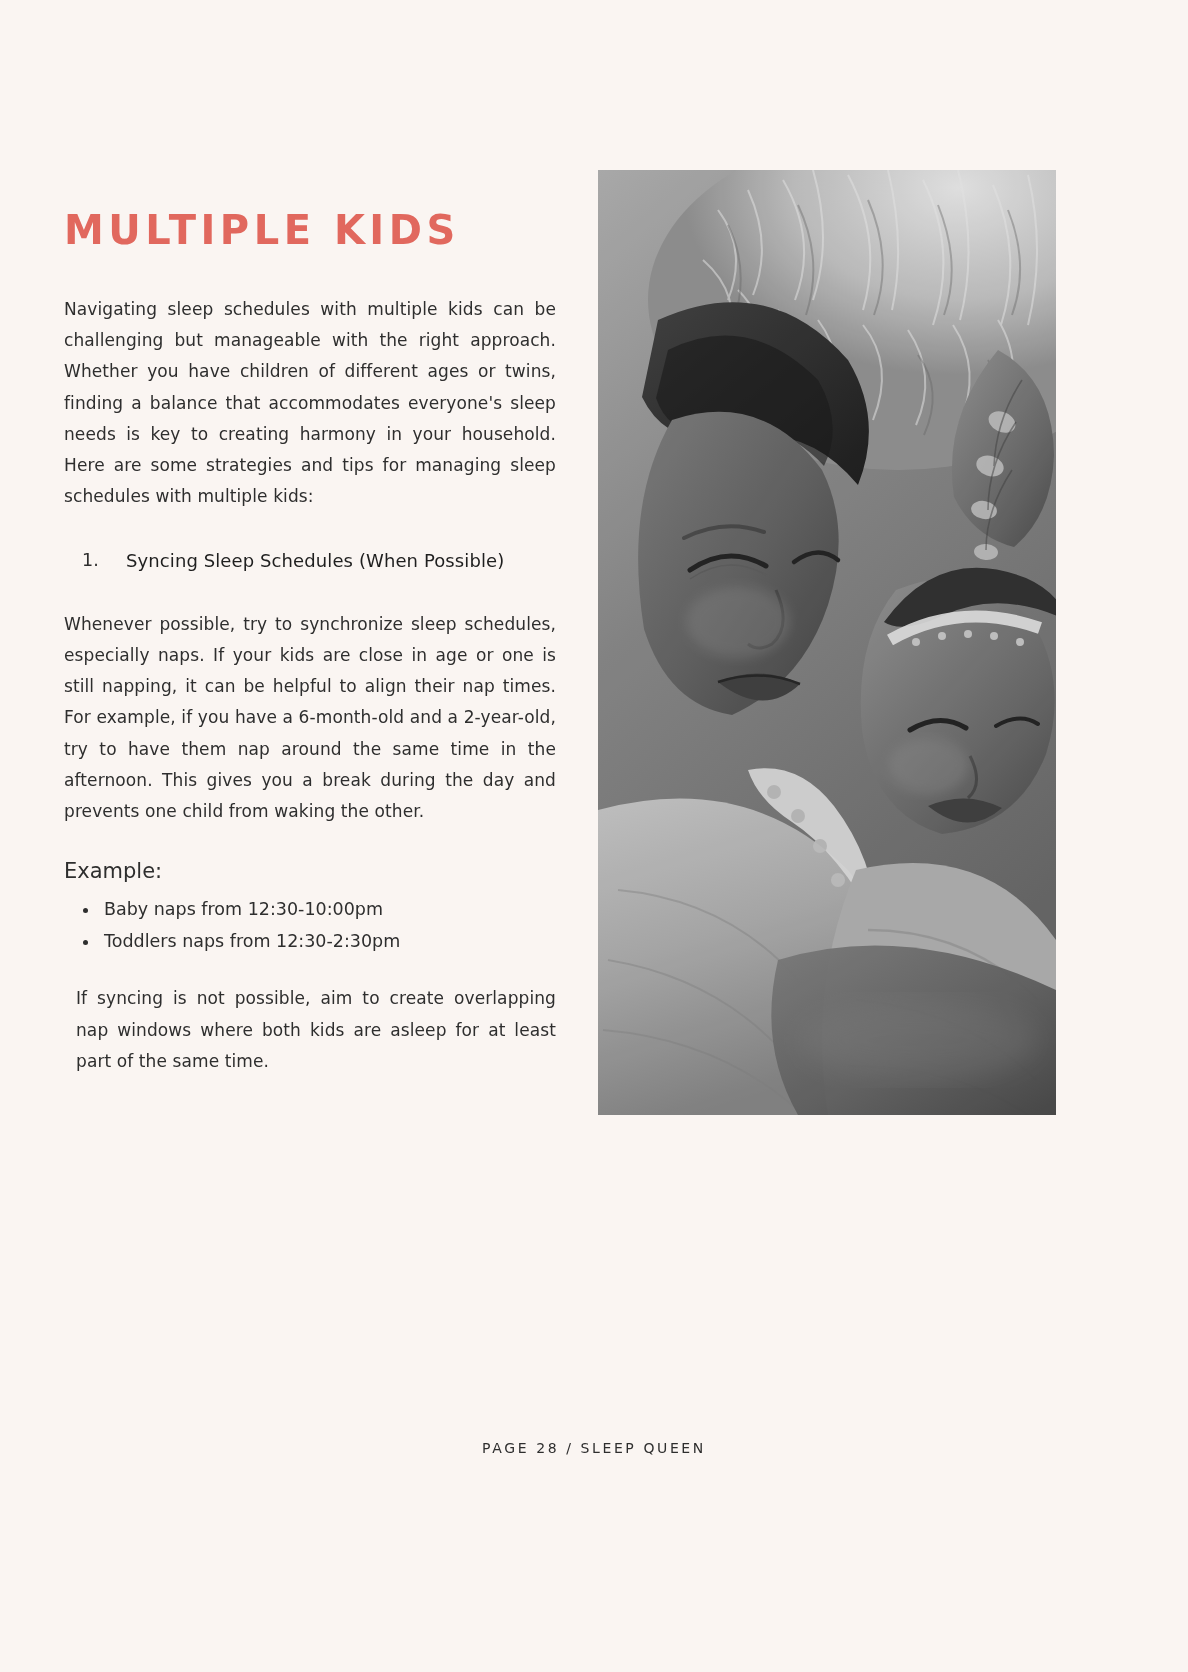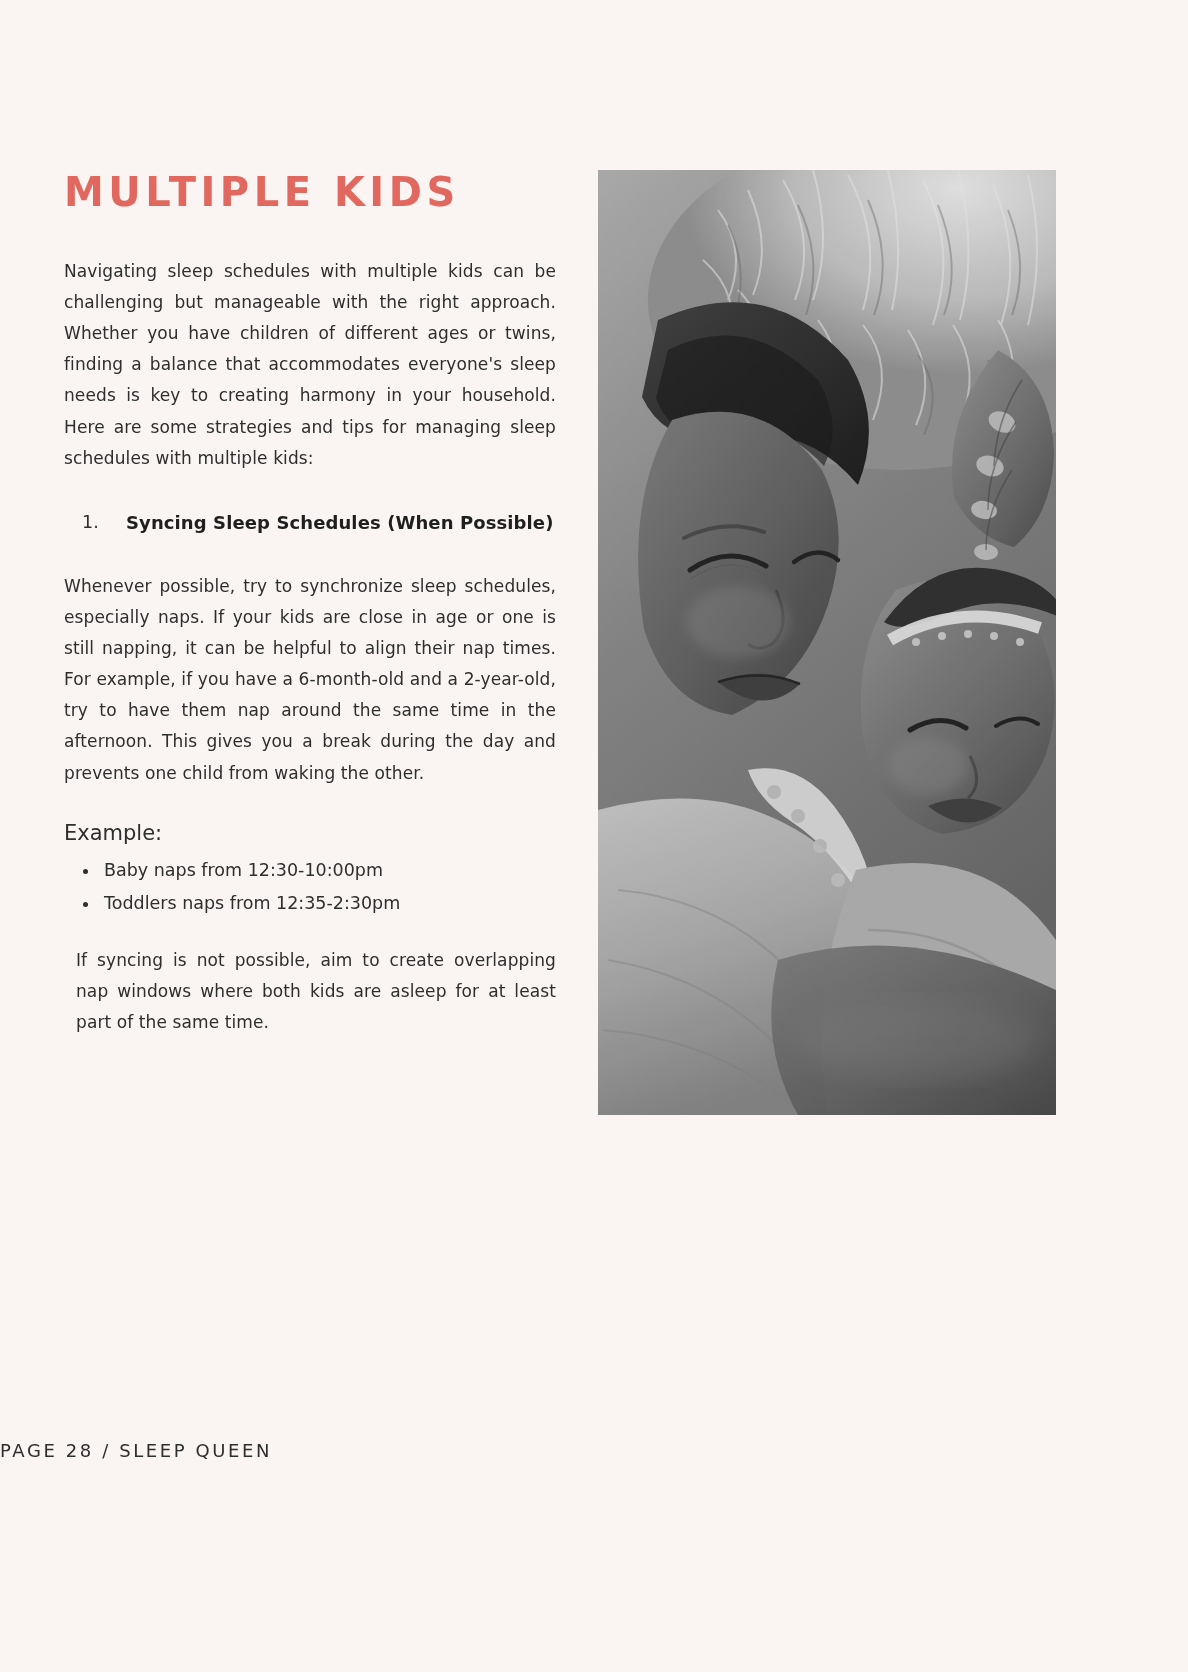--- a/index.html
+++ b/index.html
@@ -20,20 +20,21 @@
     height: 1672px;
     background: #faf5f2;
   }
   .content {
     position: absolute;
     left: 64px;
     top: 170px;
     width: 1060px;
     display: flex;
     gap: 42px;
+    align-items: center;
   }
   .col-left {
     width: 492px;
     flex: 0 0 492px;
   }
   .col-right {
     width: 458px;
     flex: 0 0 458px;
   }
   .title {
@@ -66,21 +67,21 @@
     width: 44px;
     flex: 0 0 44px;
     font-size: 17.5px;
     line-height: 1.6;
     font-weight: normal;
     color: #2e2e2e;
   }
   .numbered .heading {
     font-size: 18px;
     line-height: 1.62;
-    font-weight: bold;
+    font-weight: normal;
     text-align: justify;
     color: #1f1f1f;
     flex: 1;
     letter-spacing: 0.1px;
   }
   .example-label {
     font-size: 21px;
     line-height: 1.8;
     margin: 0 0 2px 0;
     color: #2e2e2e;
@@ -107,22 +108,22 @@
   .photo svg {
     display: block;
     width: 100%;
     height: 100%;
   }
   .footer {
     position: absolute;
     left: 0;
     right: 0;
     top: 1440px;
-    text-align: left;
-    font-size: 18px;
+    text-align: center;
+    font-size: 14px;
     letter-spacing: 2.6px;
     color: #2e2e2e;
   }
 </style>
 </head>
 <body>
 
 <div class="page">
 
   <div class="content">
@@ -137,21 +138,21 @@
         <div class="num">1.</div>
         <div class="heading">Syncing Sleep Schedules (When Possible)</div>
       </div>
 
       <p class="body-text">Whenever possible, try to synchronize sleep schedules, especially naps. If your kids are close in age or one is still napping, it can be helpful to align their nap times. For example, if you have a 6-month-old and a 2-year-old, try to have them nap around the same time in the afternoon. This gives you a break during the day and prevents one child from waking the other.</p>
 
       <p class="example-label">Example:</p>
 
       <ul class="example-list">
         <li>Baby naps from 12:30-10:00pm</li>
-        <li>Toddlers naps from 12:35-2:30pm</li>
+        <li>Toddlers naps from 12:30-2:30pm</li>
       </ul>
 
       <p class="body-text last">If syncing is not possible, aim to create overlapping nap windows where both kids are asleep for at least part of the same time.</p>
 
     </div>
 
     <div class="col-right">
       <div class="photo">
         <svg viewBox="0 0 458 945" preserveAspectRatio="xMidYMid slice" aria-hidden="true">
           <defs>

